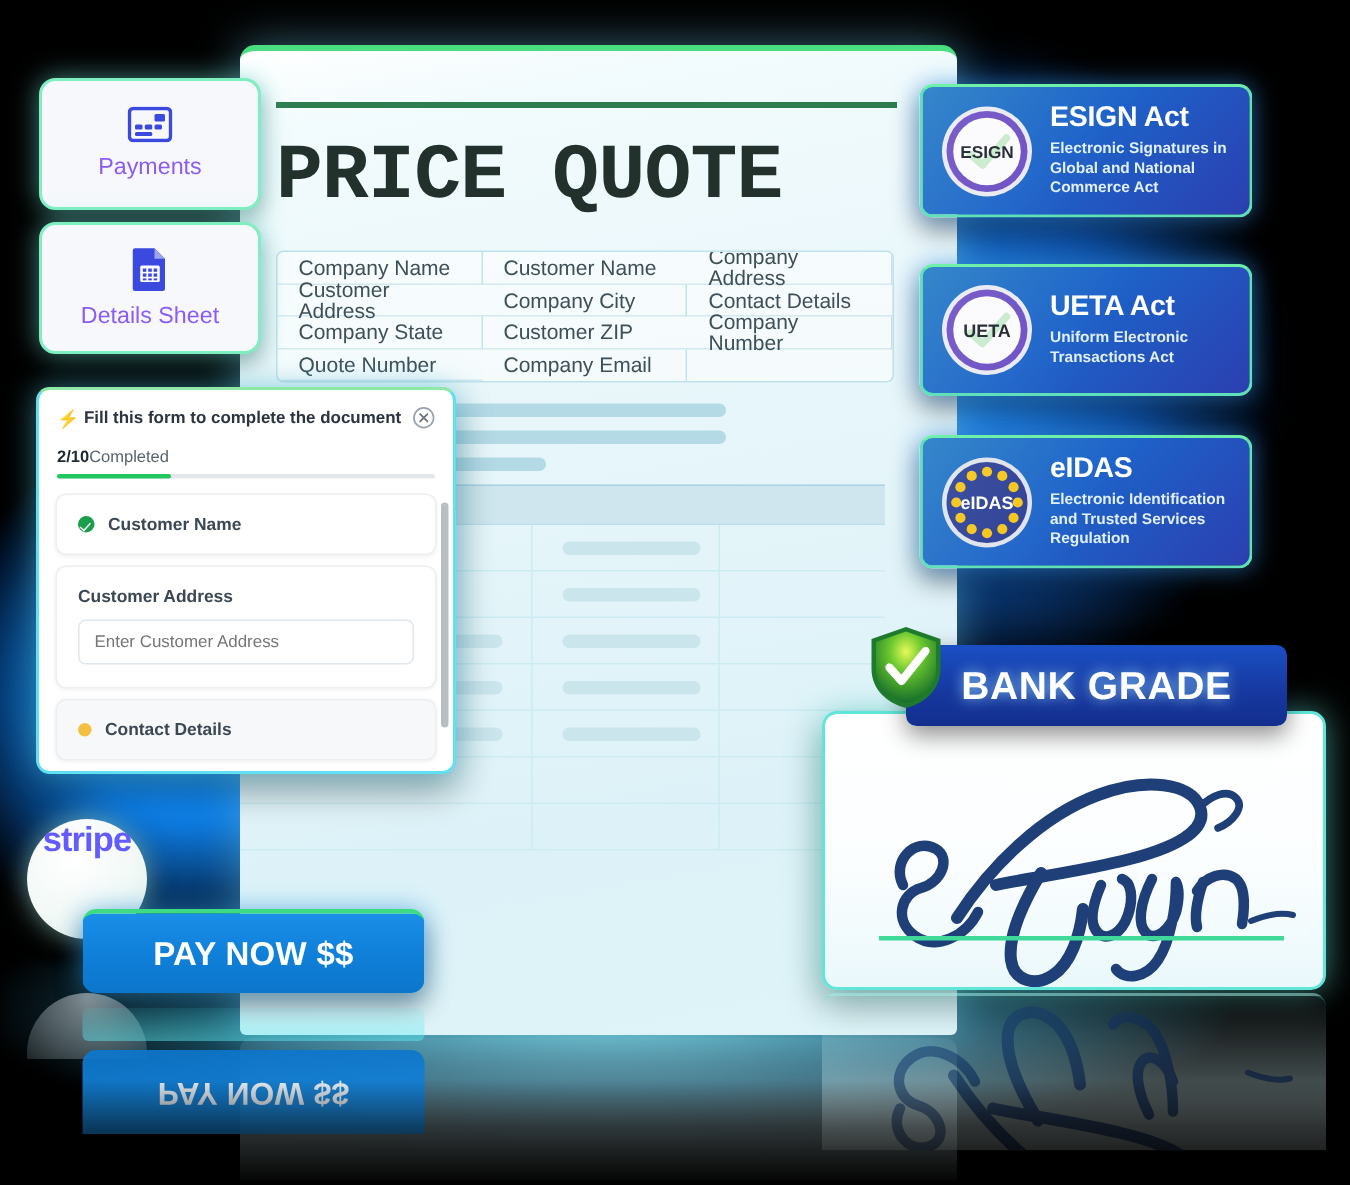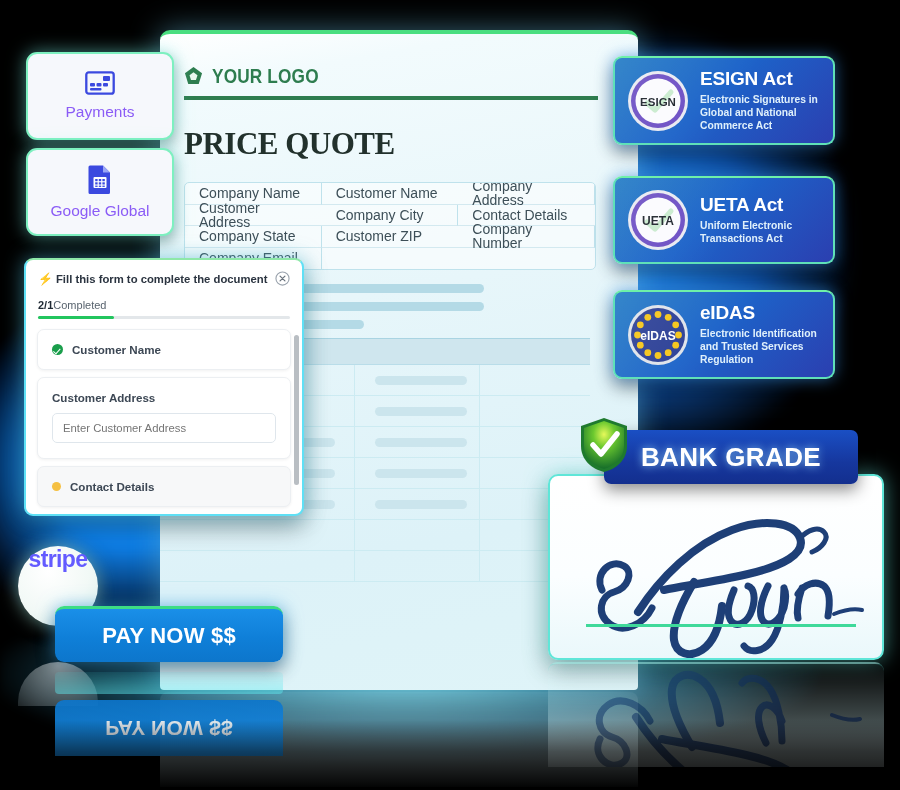--- a/index.html
+++ b/index.html
@@ -41,22 +41,22 @@
 
   .logo-row { display:flex; align-items:center; gap:9px; margin-top:4px; }
   .logo-mark { width:19px; height:21px; flex:0 0 auto; }
   .logo-text {
     font-family:"Liberation Sans", sans-serif; font-weight:700; font-size:21px;
     letter-spacing:0.2px; color:#2e7d4f; transform: scaleX(0.82); transform-origin:left center;
   }
   .logo-rule { height:4px; background:#2e7d4f; margin-top:8px; width: 414px; }
 
   .quote-title {
-    margin-top: 26px; font-size: 31px; font-weight: 800; letter-spacing:-0.5px;
-    color:#22312c; font-family:Liberation Serif, serif;
+    margin-top: 16px; font-size: 52px; font-weight: 800; letter-spacing:-0.5px;
+    color:#22312c; font-family:Liberation Mono, monospace;
   }
 
   .info-table {
     margin-top: 20px; width: 412px; border:1px solid #bfe2ec; border-radius:5px;
     background: rgba(255,255,255,0.55); overflow:hidden;
     display:grid; grid-template-columns: 1fr 1fr 1fr;
   }
   .cell {
     padding: 4px 14px; font-size:14px; color:#3d4f58; height:21.5px; line-height:14px;
     border-bottom:1px solid #d3e9f0; display:flex; align-items:center;
@@ -219,41 +219,35 @@
 <body>
 
 <div id="stage">
 
   <div class="glow-blue2"></div>
   <div class="glow-blue"></div>
   <div class="glow-cyan-bot"></div>
 
   <div class="doc">
     <div class="doc-inner">
-      <div class="logo-row">
-        <svg class="logo-mark" viewBox="0 0 20 22">
-          <path d="M10 1 L19 7.5 L15.5 19 L4.5 19 L1 7.5 Z" fill="#2e7d4f"></path>
-          <path d="M10 6.5 L14.2 9.6 L12.6 14.8 L7.4 14.8 L5.8 9.6 Z" fill="#eaf7ef"></path>
-        </svg>
-        <div class="logo-text">YOUR LOGO</div>
-      </div>
       <div class="logo-rule"></div>
 
       <div class="quote-title">PRICE QUOTE</div>
 
       <div class="info-table">
         <div class="cell left">Company Name</div>
         <div class="cell">Customer Name</div>
         <div class="cell left">Company Address</div>
         <div class="cell">Customer Address</div>
         <div class="cell left">Company City</div>
         <div class="cell">Contact Details</div>
         <div class="cell left">Company State</div>
         <div class="cell">Customer ZIP</div>
         <div class="cell left">Company Number</div>
+        <div class="cell">Quote Number</div>
         <div class="cell left lastrow">Company Email</div>
       </div>
 
       <div class="sk-block">
         <div class="skel" style="width:300px"></div>
         <div class="skel" style="width:300px"></div>
         <div class="skel" style="width:180px"></div>
       </div>
 
       <div class="band"></div>
@@ -340,35 +334,35 @@
           <rect x="10.8" y="15" width="2.4" height="2.2"></rect>
           <rect x="14.4" y="15" width="2.4" height="2.2"></rect>
         <rect x="7.2" y="18.3" width="2.4" height="2.2"></rect>
           <rect x="10.8" y="18.3" width="2.4" height="2.2"></rect>
           <rect x="14.4" y="18.3" width="2.4" height="2.2"></rect>
         <rect x="7.2" y="21.6" width="2.4" height="1.3"></rect>
           <rect x="10.8" y="21.6" width="2.4" height="1.3"></rect>
           <rect x="14.4" y="21.6" width="2.4" height="1.3"></rect>
       </g>
     </svg>
-    <div class="chip-label">Google Global</div>
+    <div class="chip-label">Details Sheet</div>
   </div>
 
   <div class="formcard">
     <div class="fc-head">
       <span class="bolt">⚡</span>
       <span class="fc-title">Fill this form to complete the document</span>
       <svg class="close-ic" viewBox="0 0 16 16">
         <circle cx="8" cy="8" r="7" fill="none" stroke="#9aa3ad" stroke-width="1.2"></circle>
         <path d="M5.4 5.4 L10.6 10.6 M10.6 5.4 L5.4 10.6" stroke="#6b747e" stroke-width="1.3" stroke-linecap="round"></path>
       </svg>
     </div>
 
     <div class="prog-label">
-      <b>2/1</b><span>Completed</span>
+      <b>2/10</b><span>Completed</span>
     </div>
     <div class="prog-track">
       <div class="prog-fill" style="width: 30%;"></div>
     </div>
 
     <div class="fc-list">
       <div class="fc-item row">
         <span class="dot-ok"></span>
         <span class="fc-item-label">Customer Name</span>
       </div>

